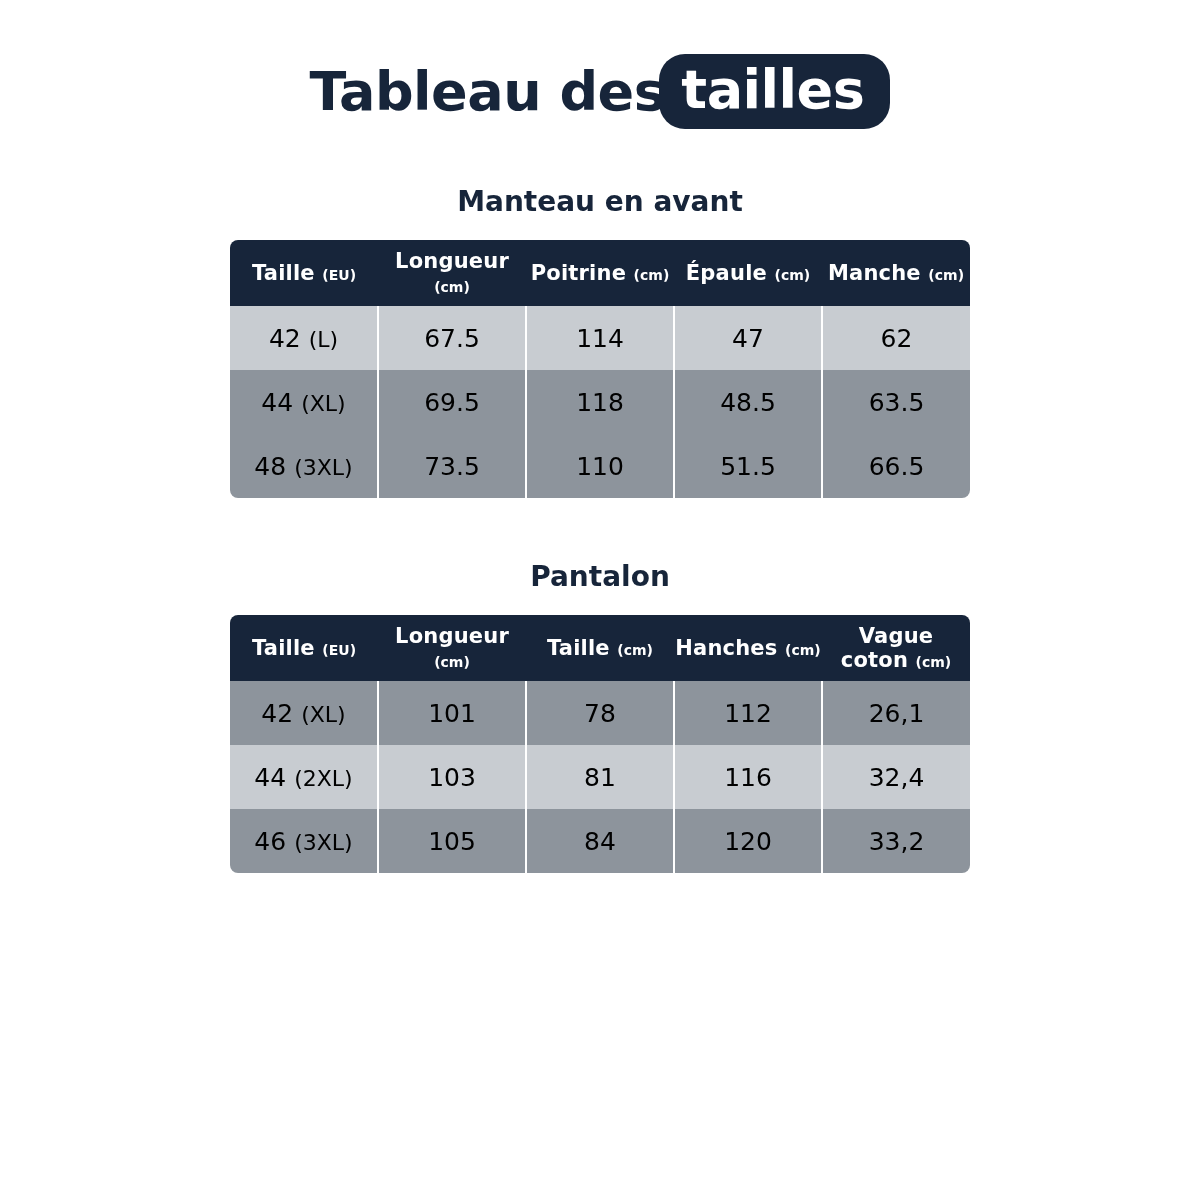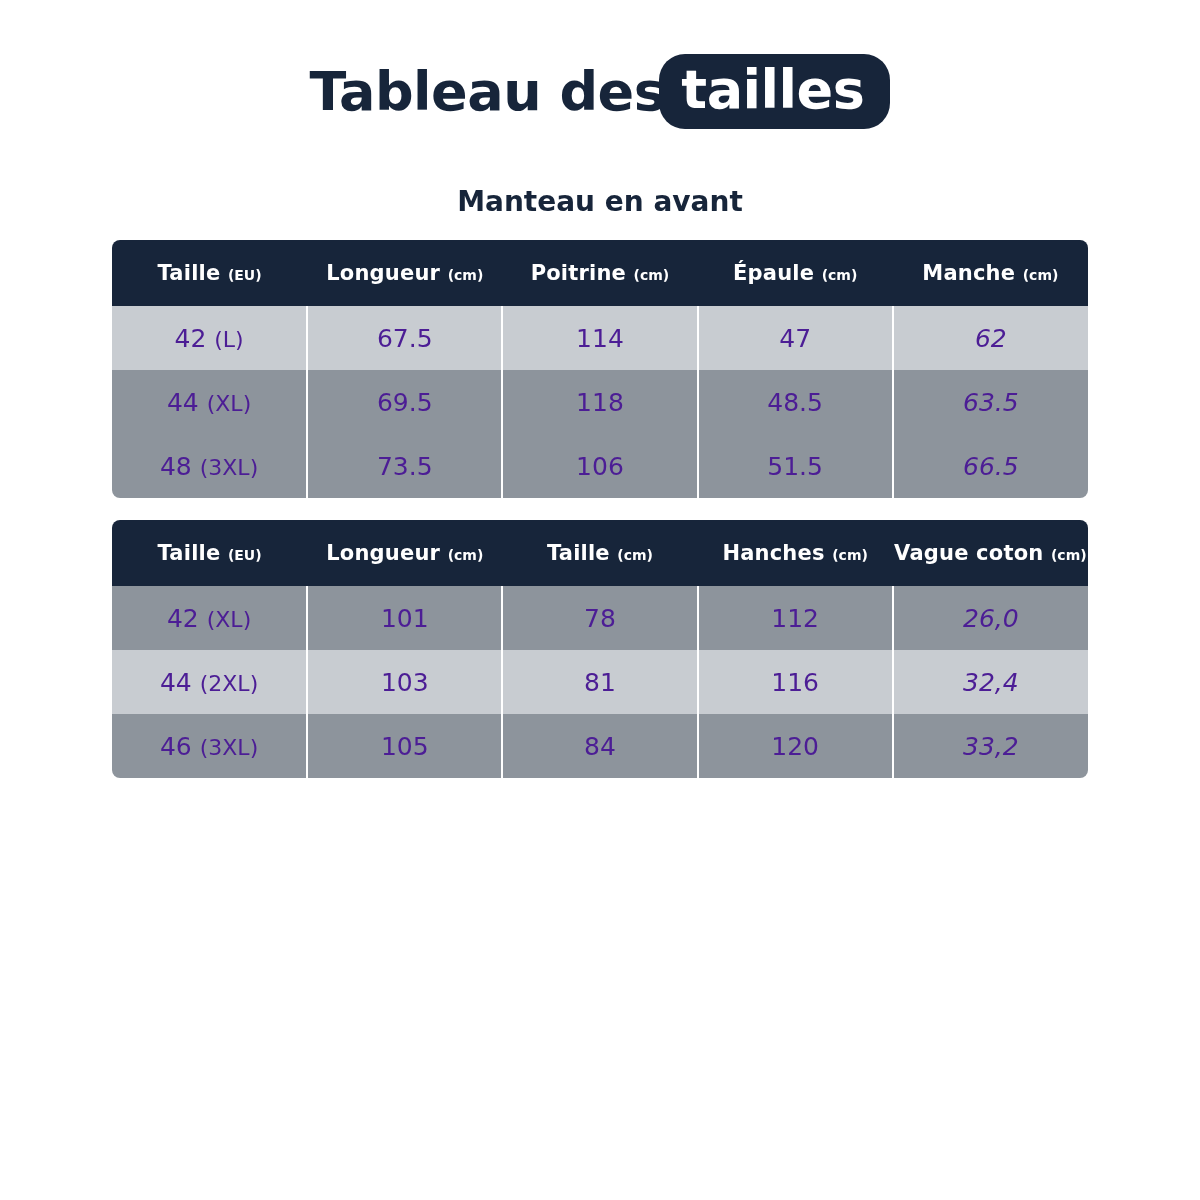--- a/index.html
+++ b/index.html
@@ -60,21 +60,21 @@
     text-align: center;
     font-size: 28px;
     font-weight: bold;
     color: #17253a;
     margin: 0;
   }
   .sec1-title { padding-top: 56px; }
   .sec2-title { padding-top: 62px; }
 
   .table-wrap {
-    width: 976px;
+    width: 740px;
     margin: 22px auto 0 auto;
   }
   table.sizes {
     width: 100%;
     border-collapse: collapse;
     table-layout: fixed;
   }
   table.sizes th,
   table.sizes td {
     border: none;
@@ -97,26 +97,25 @@
   table.sizes thead th:first-child {
     border-top-left-radius: 8px;
     border-bottom-left-radius: 0;
   }
   table.sizes thead th:last-child {
     border-top-right-radius: 8px;
   }
   table.sizes tbody td {
     height: 62px;
     font-size: 25px;
-    color: #4c1d95;
+    color: #000000;
     border-right: 2px solid #ffffff;
   }
   table.sizes tbody td:last-child {
     border-right: none;
-    font-style: italic;
   }
   table.sizes tbody tr.light td { background: #c8ccd1; }
   table.sizes tbody tr.dark  td { background: #8d949c; }
   table.sizes tbody tr:last-child td:first-child { border-bottom-left-radius: 8px; }
   table.sizes tbody tr:last-child td:last-child  { border-bottom-right-radius: 8px; }
 
   table.sizes tbody td.size-cell {
     font-size: 25px;
   }
   table.sizes tbody td.size-cell .sfx {
@@ -158,48 +157,49 @@
           <tr class="dark">
             <td class="size-cell"><span>44</span> <span class="sfx">(XL)</span></td>
             <td>69.5</td>
             <td>118</td>
             <td>48.5</td>
             <td>63.5</td>
           </tr>
           <tr class="dark">
             <td class="size-cell"><span>48</span> <span class="sfx">(3XL)</span></td>
             <td>73.5</td>
-            <td>106</td>
+            <td>110</td>
             <td>51.5</td>
             <td>66.5</td>
           </tr>
         </tbody>
       </table>
     </div>
   </div>
 
   <div class="section">
+    <h2 class="section-title sec2-title">Pantalon</h2>
     <div class="table-wrap">
       <table class="sizes">
         <thead>
           <tr>
             <th><span>Taille</span> <span class="unit">(EU)</span></th>
             <th><span>Longueur</span> <span class="unit">(cm)</span></th>
             <th><span>Taille</span> <span class="unit">(cm)</span></th>
             <th><span>Hanches</span> <span class="unit">(cm)</span></th>
             <th><span>Vague coton</span> <span class="unit">(cm)</span></th>
           </tr>
         </thead>
         <tbody>
           <tr class="dark">
             <td class="size-cell"><span>42</span> <span class="sfx">(XL)</span></td>
             <td>101</td>
             <td>78</td>
             <td>112</td>
-            <td>26,0</td>
+            <td>26,1</td>
           </tr>
           <tr class="light">
             <td class="size-cell"><span>44</span> <span class="sfx">(2XL)</span></td>
             <td>103</td>
             <td>81</td>
             <td>116</td>
             <td>32,4</td>
           </tr>
           <tr class="dark">
             <td class="size-cell"><span>46</span> <span class="sfx">(3XL)</span></td>

